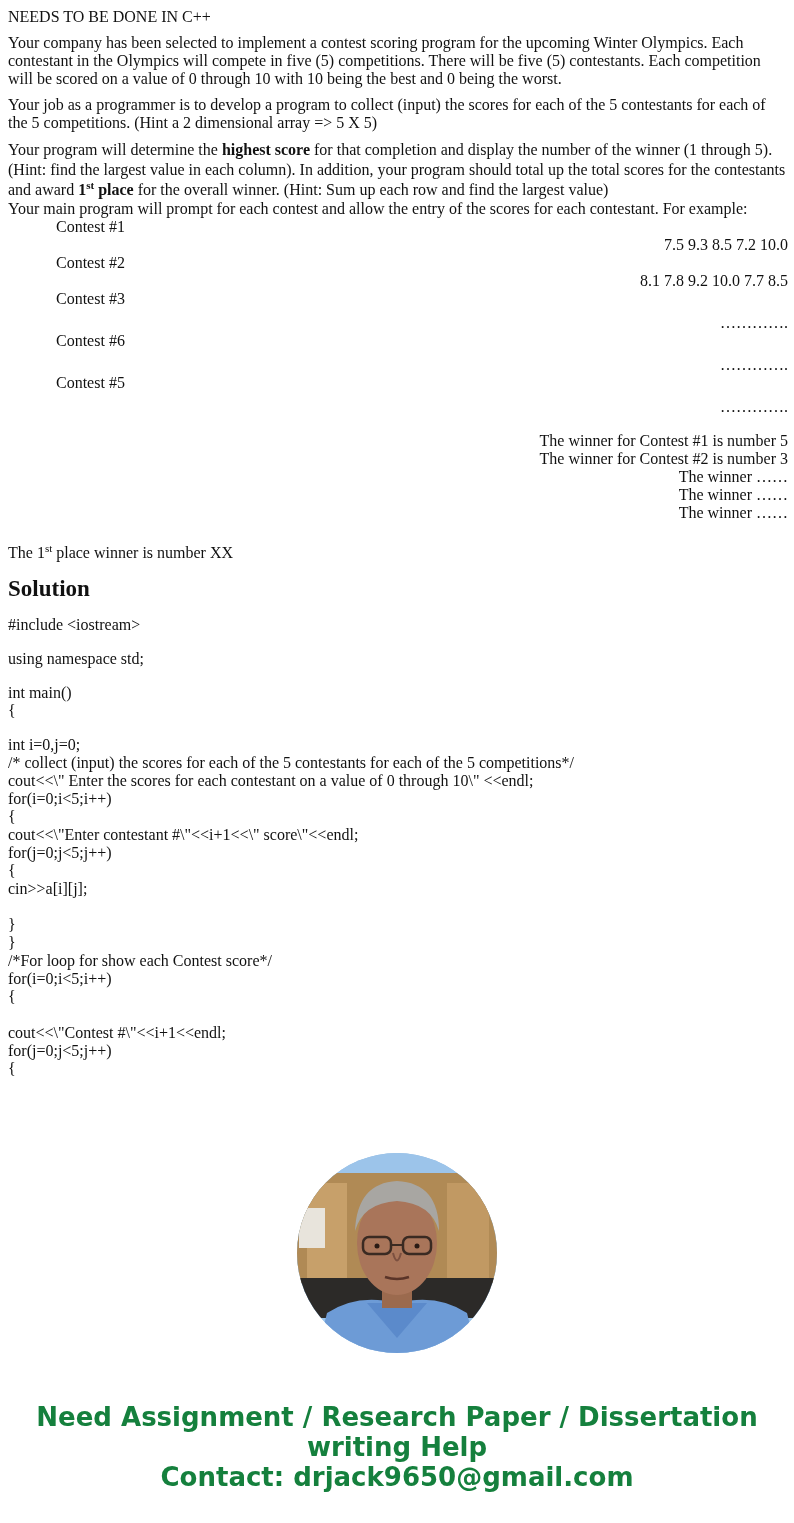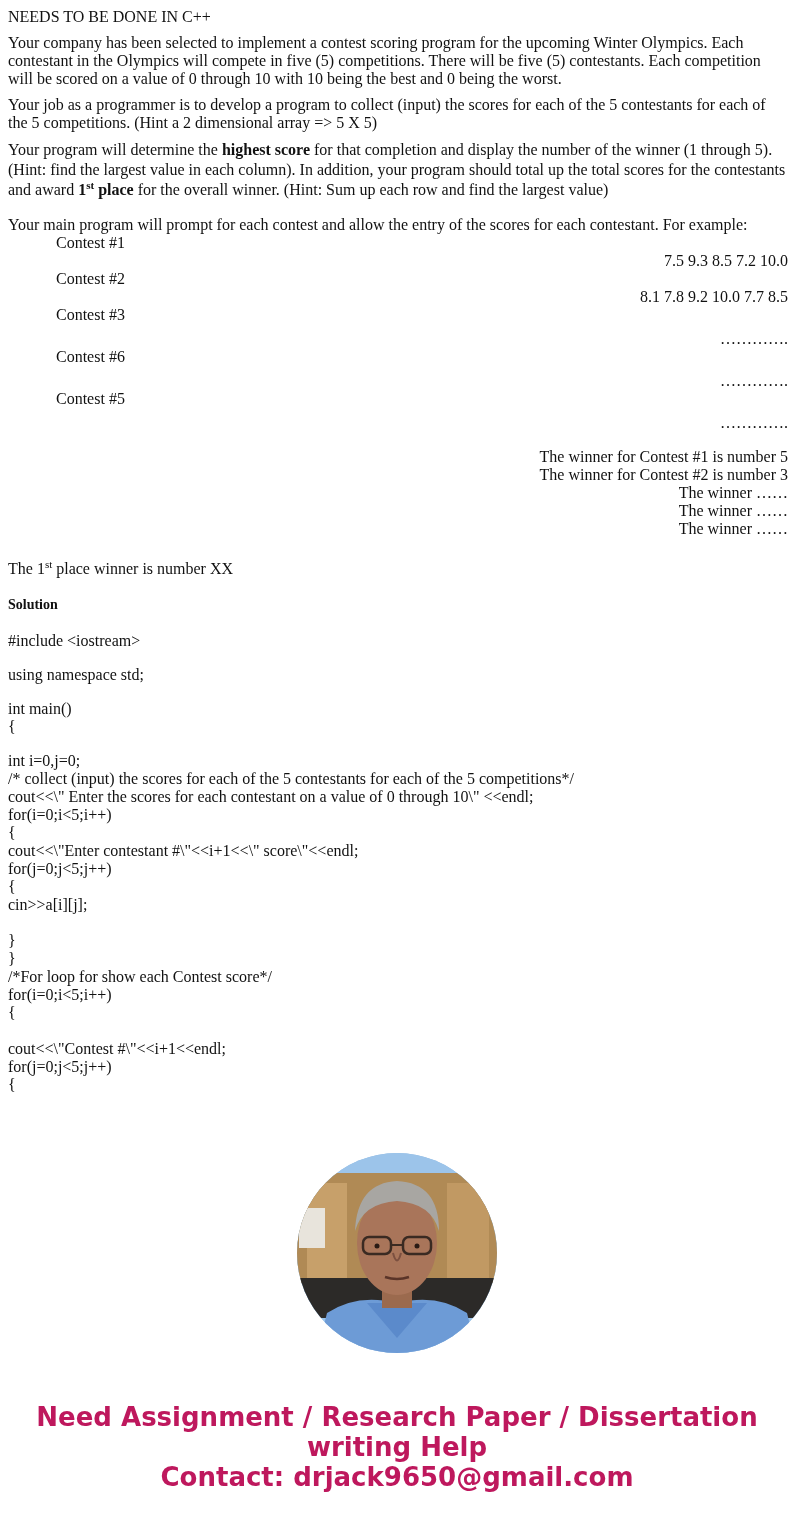--- a/index.html
+++ b/index.html
@@ -17,29 +17,29 @@
       position: absolute;
       left: 8px;
       top: 0;
       width: 780px;
       height: 1122px;
       overflow: hidden;
     }
     p { margin: 0; }
     .title { margin-top: 8px; }
     .para { margin-top: 8px; }
-    .example-intro { margin-top: 16px; }
+    .example-intro { }
     .indent1 { padding-left: 48px; }
     .indent2 { padding-left: 96px; text-align: right; }
     .dots-line { height: 18px; padding-top: 6px; }
     .winners { margin-top: 16px; text-align: right; }
     .first-place { margin-top: 16px; }
     sup { font-size: 11px; line-height: 0; vertical-align: 6px; }
     .solution-heading {
-      font-size: 14px;
+      font-size: 23px;
       font-weight: bold;
       margin: 16px 0 0 0;
       line-height: 22px;
     }
     .code { margin-top: 16px; }
     .code-line { white-space: pre; min-height: 18px; }
     .code-blank { height: 16px; }
     .avatar {
       position: absolute;
       left: 297px;
@@ -53,21 +53,21 @@
     .footer {
       position: absolute;
       left: 0;
       top: 1402px;
       width: 794px;
       text-align: center;
       font-family: "DejaVu Sans", sans-serif;
       font-weight: bold;
       font-size: 26px;
       line-height: 30px;
-      color: #be185d;
+      color: #15803d;
     }
   </style>
 </head>
 <body>
 
 <div class="content">
   <p class="title">NEEDS TO BE DONE IN C++</p>
 
   <p class="para">Your company has been selected to implement a contest scoring program for the upcoming Winter Olympics. Each contestant in the Olympics will compete in five (5) competitions. There will be five (5) contestants. Each competition will be scored on a value of 0 through 10 with 10 being the best and 0 being the worst.</p>
 

